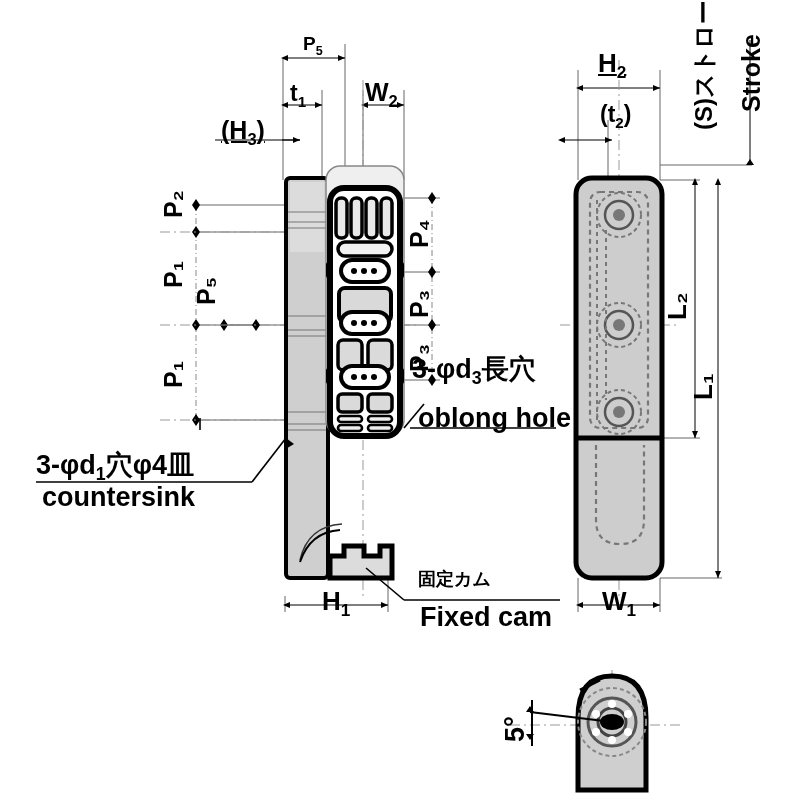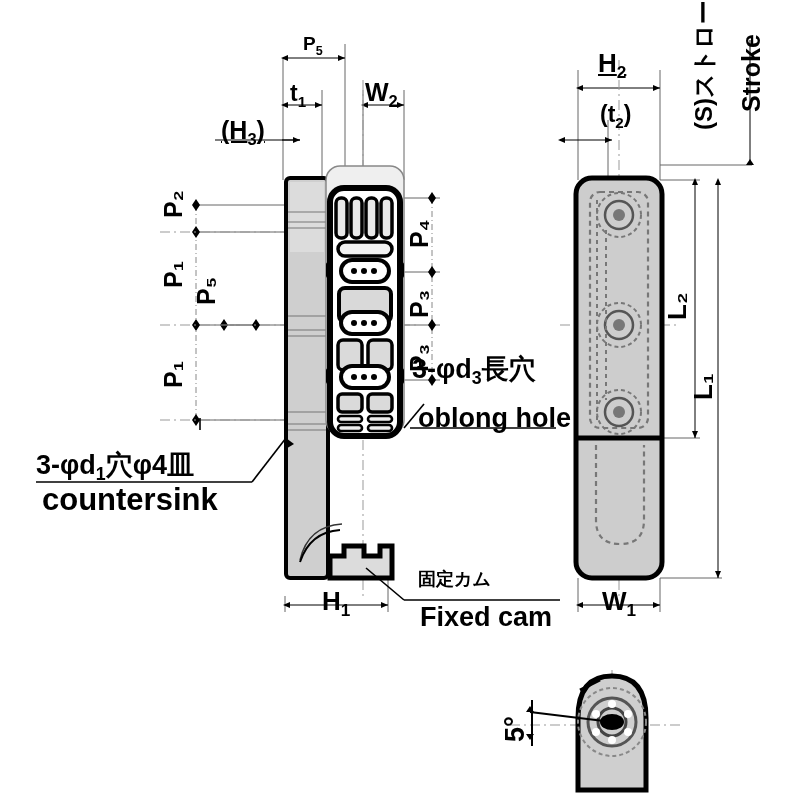--- a/index.html
+++ b/index.html
@@ -331,21 +331,21 @@
     <span>H</span><span class="sub">1</span>
   </div>
 
   <div class="lbl" style="left:602px;top:588px;font-size:26px;">
     <span>W</span><span class="sub">1</span>
   </div>
 
   <div class="lbl" style="left:36px;top:452px;font-size:27px;">
     <span>3-</span><span>φ</span><span>d</span><span class="sub">1</span><span>穴</span><span>φ</span><span>4</span><span>皿</span>
   </div>
-  <div class="lbl" style="left:42px;top:484px;font-size:31px;">countersink</div>
+  <div class="lbl" style="left:42px;top:484px;font-size:27px;">countersink</div>
 
   <div class="lbl" style="left:412px;top:356px;font-size:27px;">
     <span>3-</span><span>φ</span><span>d</span><span class="sub">3</span><span>長穴</span>
   </div>
   <div class="lbl" style="left:418px;top:405px;font-size:27px;text-align:center;">oblong hole</div>
 
   <div class="lbl" style="left:418px;top:570px;font-size:18px;">固定カム</div>
   <div class="lbl" style="left:420px;top:604px;font-size:27px;text-align:center;">Fixed cam</div>
 
 </div>

